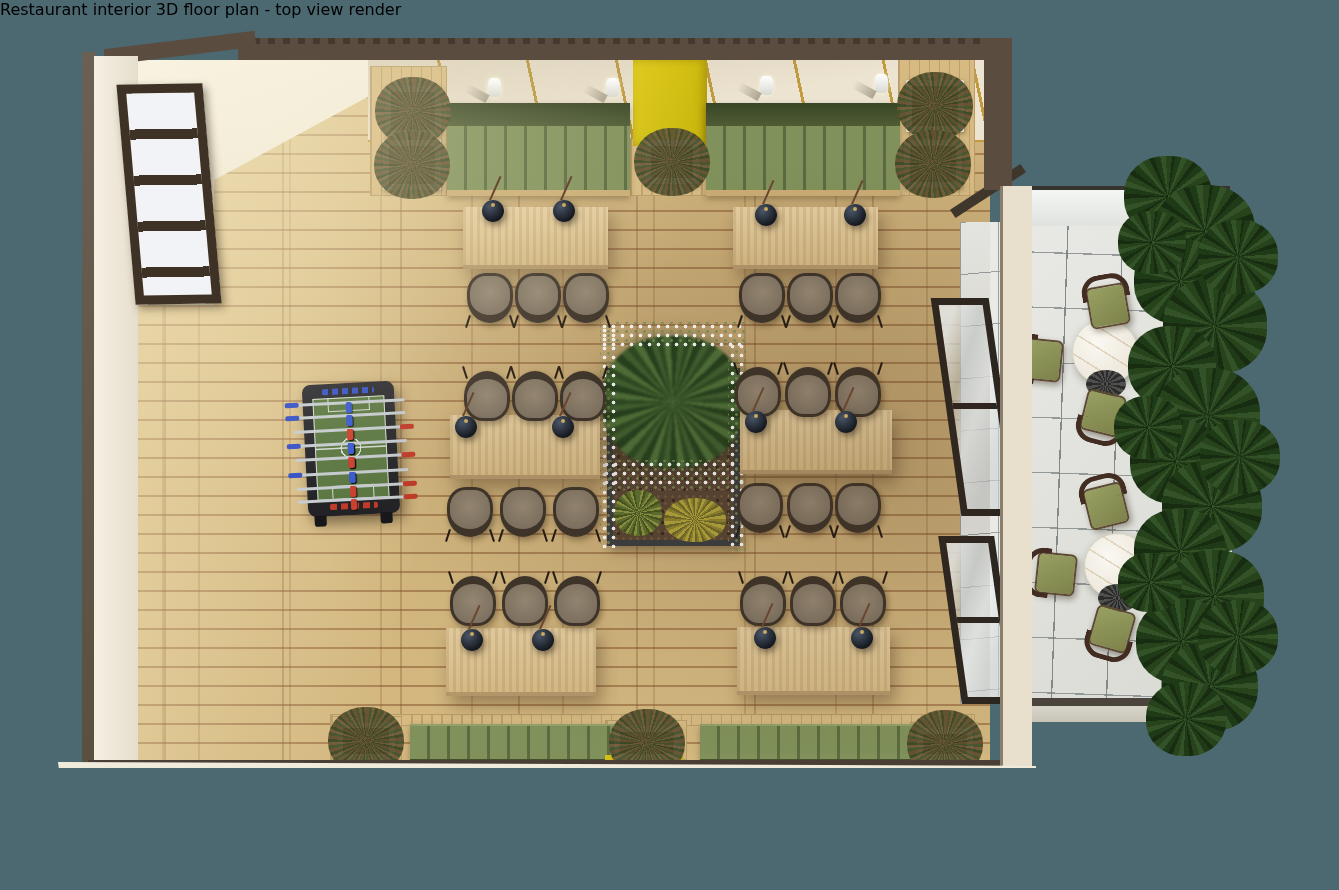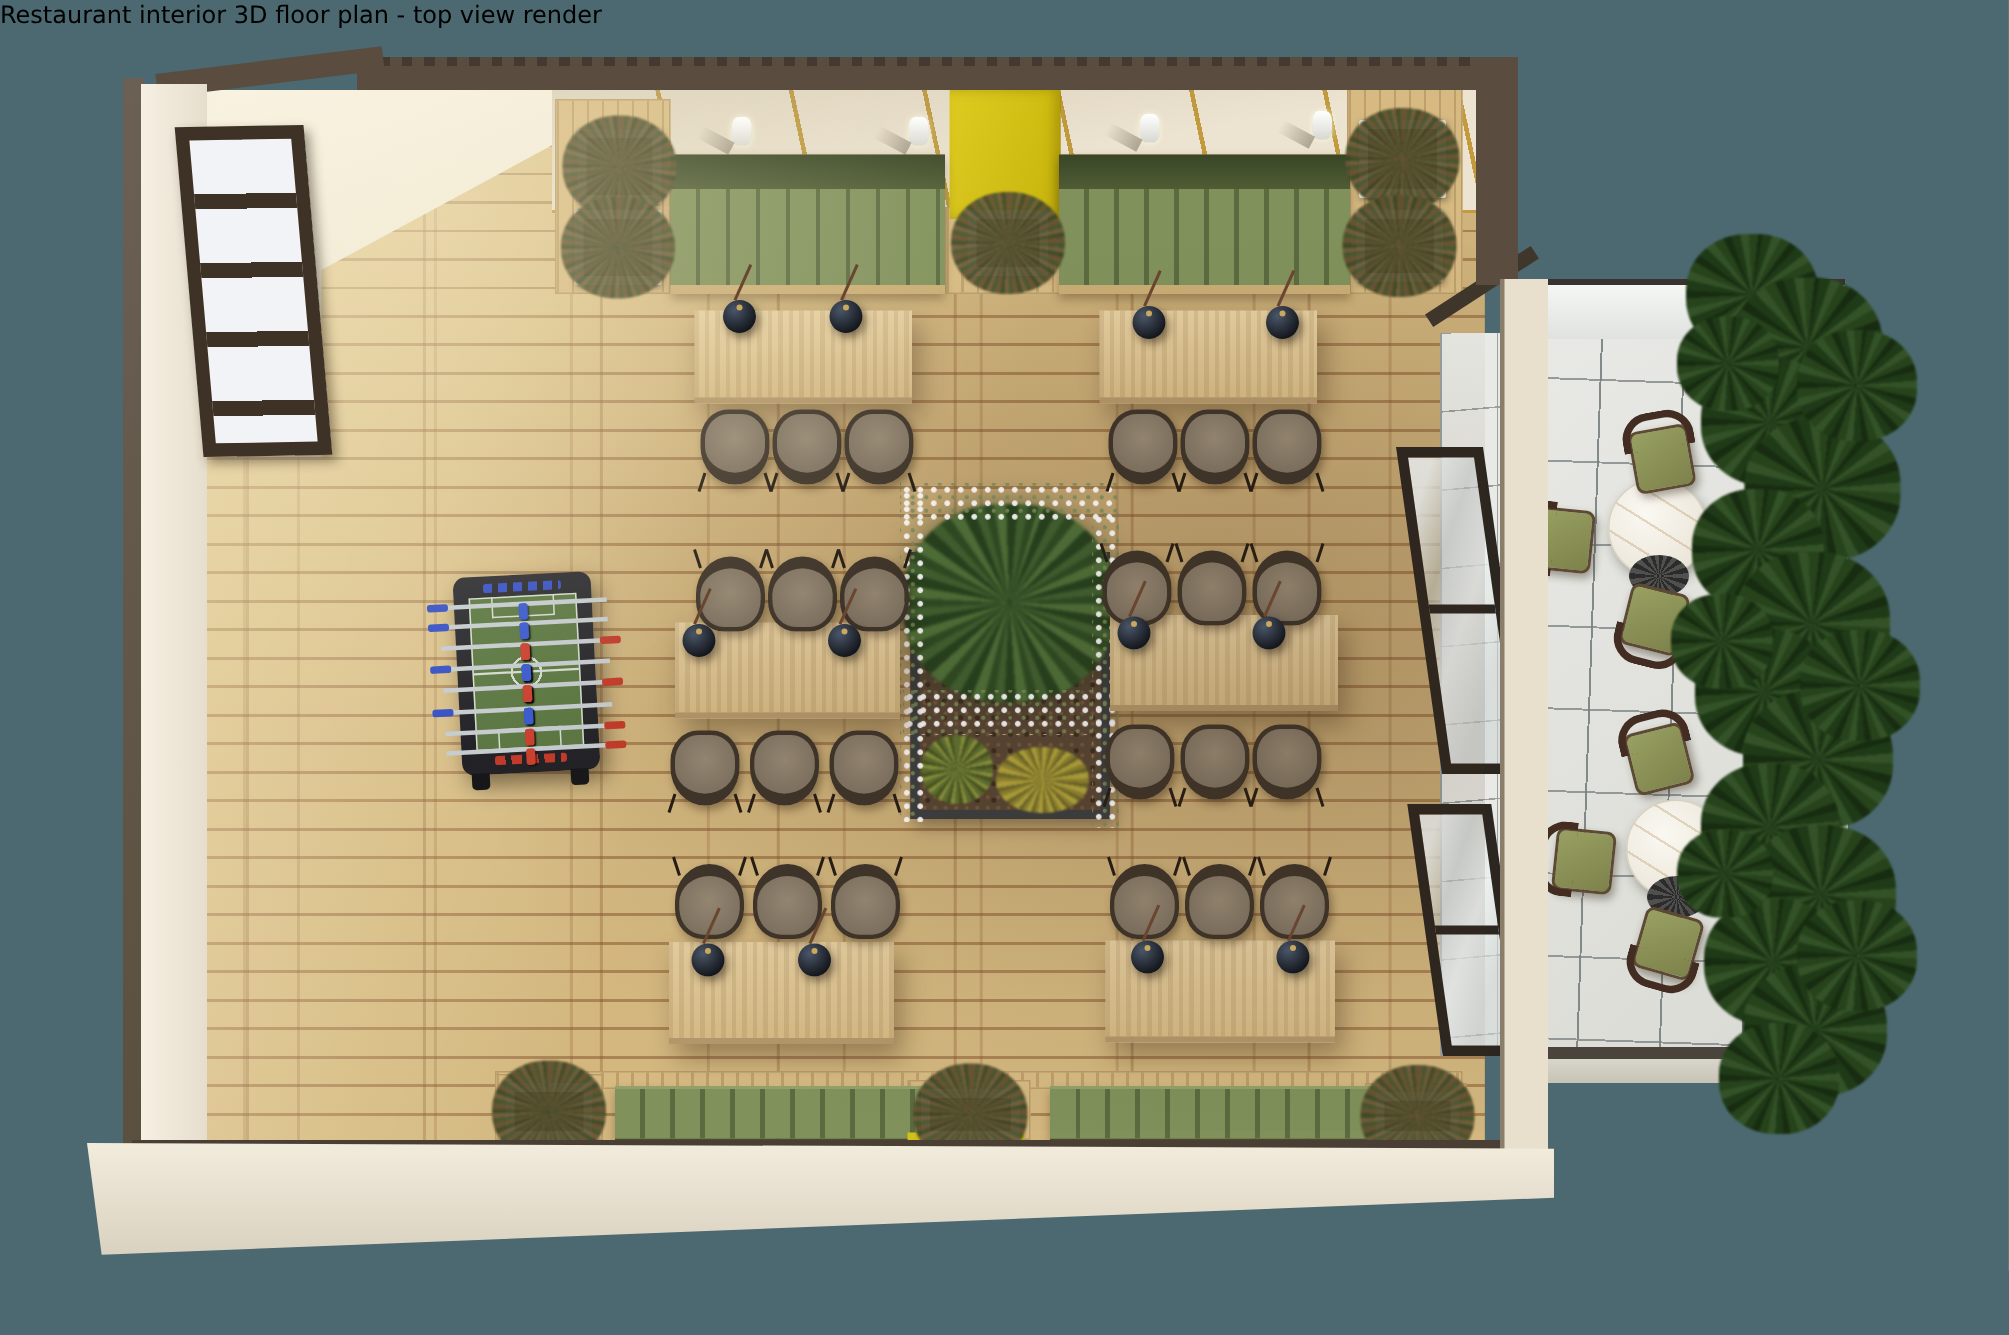--- a/index.html
+++ b/index.html
@@ -1,16 +1,16 @@
 <!DOCTYPE html>
 <html><head>
 <meta charset="utf-8">
 <style>
   html,body{margin:0;padding:0;background:#4c6971;}
-  #scene{position:relative;width:1339px;height:890px;background:#4c6971;overflow:hidden;
+  #scene{position:relative;width:1339px;height:768px;background:#4c6971;overflow:hidden;
          font-family:"DejaVu Sans",sans-serif;}
   #scene div{position:absolute;box-sizing:border-box;}
   .hidden-title{left:-9999px;top:0;}
 
   
   .floor{left:135px;top:60px;width:855px;height:700px;z-index:1;background-color:#d3b77f;
     background-image:
       linear-gradient(105deg, rgba(255,246,208,.5), rgba(255,246,208,0) 40%),
       radial-gradient(ellipse at 80% 45%, rgba(96,64,34,.2), rgba(96,64,34,0) 55%),
       repeating-linear-gradient(90deg, rgba(125,75,38,.3) 0 2px, rgba(125,75,38,0) 2px 118px),

